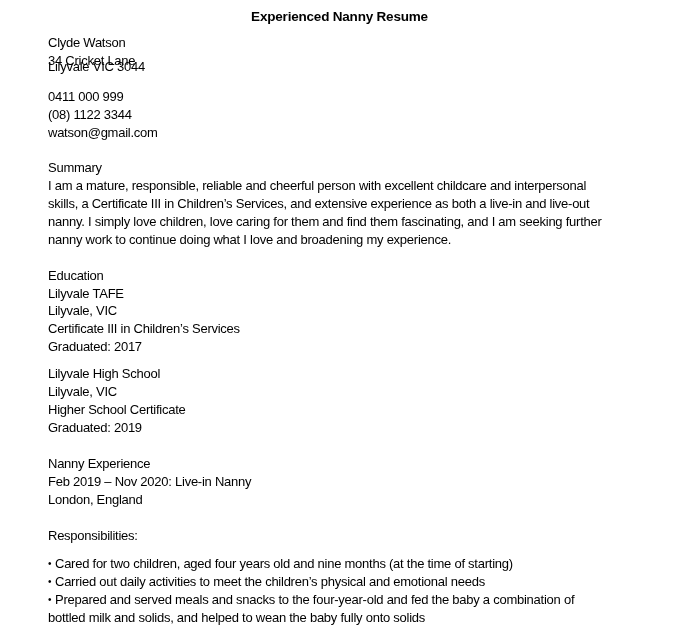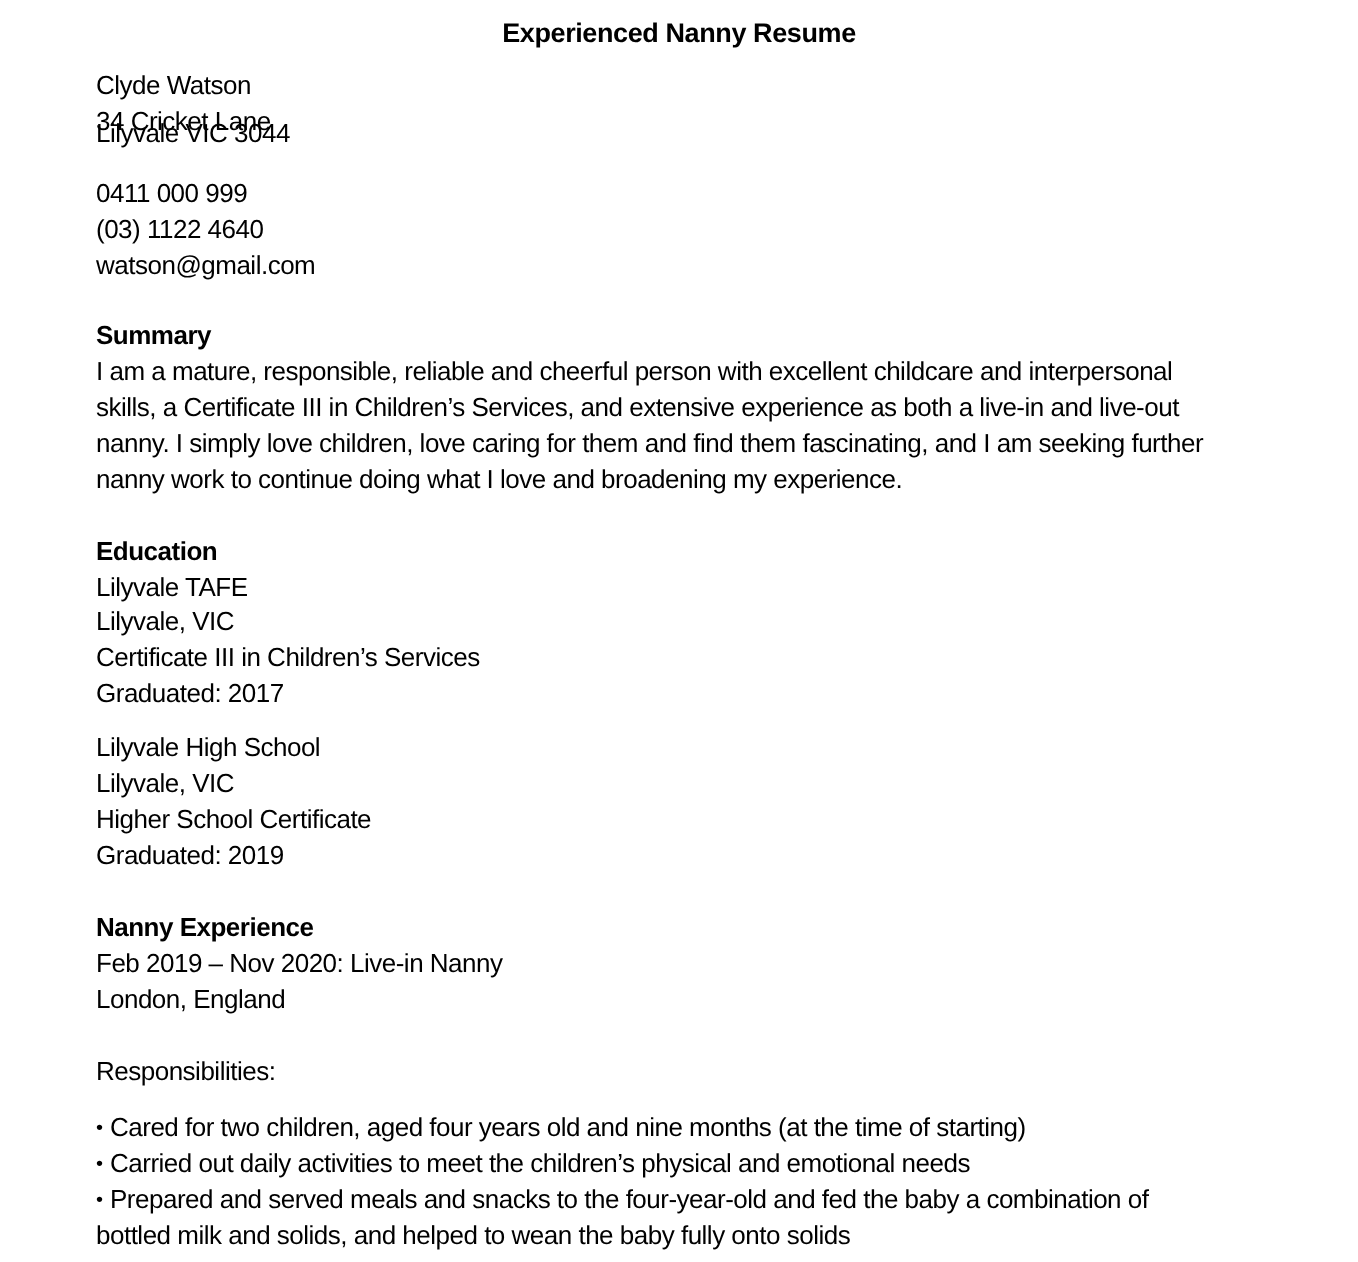--- a/index.html
+++ b/index.html
@@ -36,21 +36,21 @@
     }
     .line {
       position: absolute;
       left: 32px;
       line-height: 18px;
       white-space: nowrap;
       letter-spacing: -0.25px;
       margin-left: 16px;
     }
     .heading {
-      font-weight: bold;
+      font-weight: normal;
     }
     .u {
     }
     .bullet {
       display: inline-block;
       width: 7px;
       font-size: 10px;
       vertical-align: 1px;
     }
   </style>
@@ -58,21 +58,21 @@
 <body>
 
 <div class="doc">
 
   <div class="title">Experienced Nanny Resume</div>
 
   <div class="line" style="top:34px">Clyde Watson</div>
   <div class="line" style="top:52px">34 Cricket Lane</div>
   <div class="line" style="top:58px">Lilyvale VIC 3044</div>
   <div class="line" style="top:88px">0411 000 999</div>
-  <div class="line" style="top:106px">(03) 1122 4640</div>
+  <div class="line" style="top:106px">(08) 1122 3344</div>
   <div class="line" style="top:124px">watson@gmail.com</div>
 
   <div class="line heading" style="top:159px">Summary</div>
   <div class="line" style="top:195px">skills, a Certificate III in Children’s Services, and extensive experience as both a live-in and live-out</div>
   <div class="line" style="top:177px">I am a mature, responsible, reliable and cheerful person with excellent childcare and interpersonal</div>
   <div class="line" style="top:213px">nanny. I simply love children, love caring for them and find them fascinating, and I am seeking further</div>
   <div class="line" style="top:231px">nanny work to continue doing what I love and broadening my experience.</div>
 
   <div class="line heading" style="top:267px">Education</div>
 

